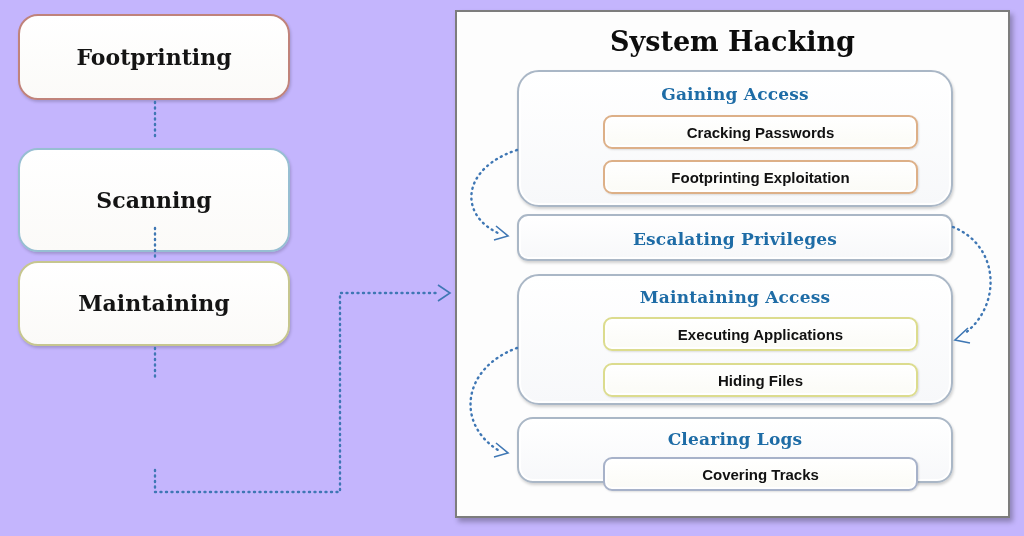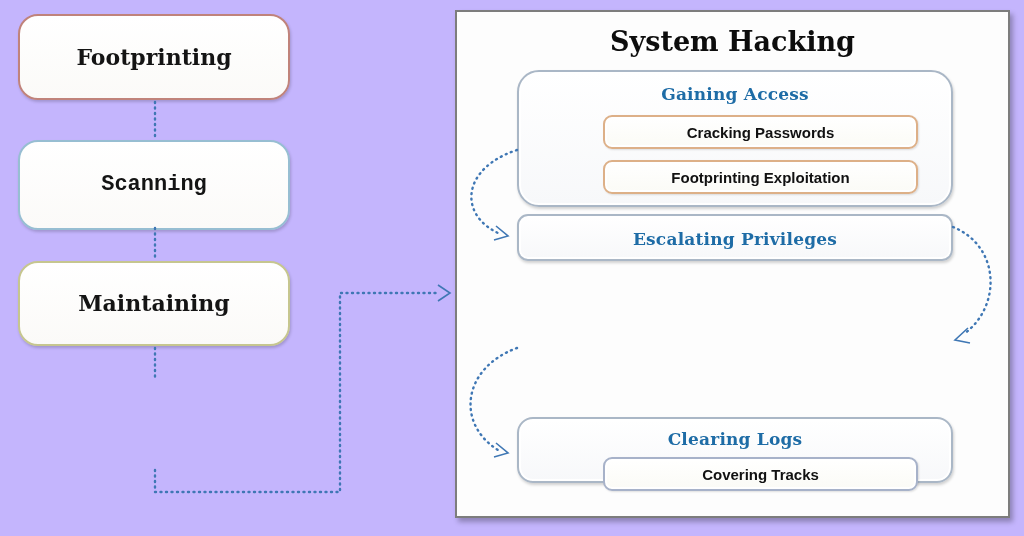--- a/index.html
+++ b/index.html
@@ -97,21 +97,21 @@
 </style>
 </head>
 <body>
 
 <div class="canvas">
 
   <div class="phase" style="top: 14px; height: 86px; border-color: rgb(192, 131, 123);">
     <span class="phase-label">Footprinting</span>
   </div>
 
-  <div class="phase" style="top: 140px; height: 90px; border-color: rgb(151, 190, 210); font-family: Liberation Mono, monospace;">
+  <div class="phase" style="top: 148px; height: 104px; border-color: rgb(151, 190, 210);">
     <span class="phase-label">Scanning</span>
   </div>
 
   <div class="phase" style="top: 261px; height: 85px; border-color: rgb(198, 198, 143);">
     <span class="phase-label">Maintaining</span>
   </div>
 
 
   <div class="system-box" style="border-color: rgb(125, 125, 125);"></div>
   <div class="system-title">System Hacking</div>
@@ -123,20 +123,29 @@
     </div>
     <div class="stage-item" style="top: 88px; border-color: rgb(221, 176, 136);">
       <span>Footprinting Exploitation</span>
     </div>
   </div>
 
   <div class="stage" style="top: 214px; height: 47px; border-radius: 11px; border-color: rgb(170, 183, 198);">
     <div class="stage-title" style="top: 13px; color: rgb(30, 108, 166);">Escalating Privileges</div>
   </div>
 
+  <div class="stage" style="top: 274px; height: 131px; border-color: rgb(170, 183, 198);">
+    <div class="stage-title" style="top: 11px; color: rgb(30, 108, 166);">Maintaining Access</div>
+    <div class="stage-item" style="top: 41px; border-color: rgb(220, 220, 142);">
+      <span>Executing Applications</span>
+    </div>
+    <div class="stage-item" style="top: 87px; border-color: rgb(220, 220, 142);">
+      <span>Hiding Files</span>
+    </div>
+  </div>
 
   <div class="stage" style="top: 417px; height: 66px; border-radius: 16px; border-color: rgb(170, 183, 198);">
     <div class="stage-title" style="top: 10px; color: rgb(30, 108, 166);">Clearing Logs</div>
     <div class="stage-item" style="top: 38px; border-color: rgb(167, 178, 201); justify-content: center;">
       <span>Covering Tracks</span>
     </div>
   </div>
 
   <svg class="connector-layer" width="1024" height="536" viewBox="0 0 1024 536">
 

